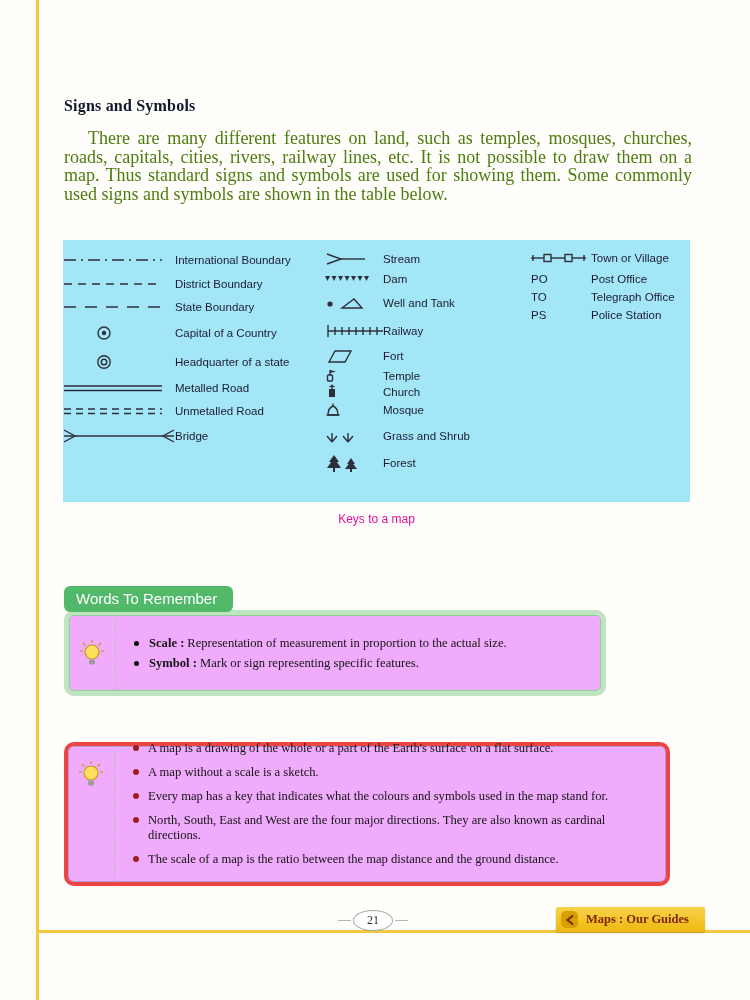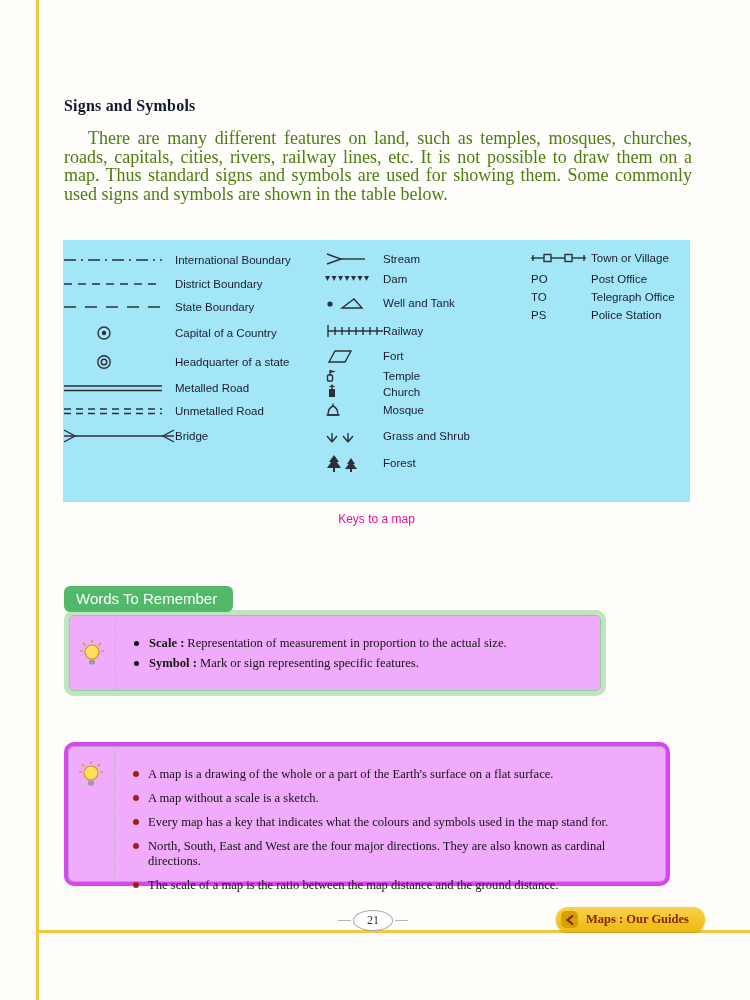--- a/index.html
+++ b/index.html
@@ -54,22 +54,22 @@
   .feature-box {
     position:absolute; background:#f0abfc; border-radius:10px; display:flex; z-index:1;
   }
   .wtr-box {
     left:64px; top:610px; width:532px; height:76px;
     border:5px solid #bfe4c0; box-shadow: inset 0 0 0 1px #8fcf97;
     align-items:center;
   }
   .mtf-box {
     left:64px; top:742px; width:598px; height:136px;
-    border:4px solid #d946ef; box-shadow: inset 0 0 0 1px #b79bd4;
-    align-items:flex-start;
+    border:4px solid #ef4444; box-shadow: inset 0 0 0 1px #b79bd4;
+    align-items:flex-end;
   }
   .bulb-cell {
     width:46px; flex:none; display:flex; justify-content:center;
     border-right:1px dashed #b8b8b8; align-self:stretch; align-items:center;
   }
   .mtf-box .bulb-cell { align-items:flex-start; padding-top:14px; }
   .fact-list { list-style:none; margin:0; padding:6px 10px 6px 18px; }
   .fact-list li {
     position:relative; padding-left:15px; font-size:12.6px; color:#141414; line-height:15px;
   }
@@ -91,21 +91,21 @@
   .oval-wrap { position:absolute; left:338px; top:910px; display:flex; align-items:center; }
   .oval-tick { width:13px; height:1px; background:#b5b5b5; }
   .page-oval {
     width:38px; height:19px; margin:0 2px; background:#fff;
     border:1.5px solid #a9a9a9; border-radius:50%;
     display:flex; align-items:center; justify-content:center;
     font-size:12px; color:#333;
   }
   .footer-badge {
     position:absolute; left:556px; top:907px; height:25px;
-    background:linear-gradient(#f7d34a,#eeb80e); border-radius:12px;
+    background:linear-gradient(#f7d34a,#eeb80e); border-radius:2px;
     display:flex; align-items:center; gap:8px; padding:0 16px 0 5px;
     box-shadow:0 1px 2px rgba(0,0,0,.25);
   }
   .chev {
     width:17px; height:17px; background:#d79f00; border-radius:5px;
     display:flex; align-items:center; justify-content:center;
   }
   .badge-label { font-weight:bold; font-size:12.5px; color:#80260a; }
 </style>
 </head>

